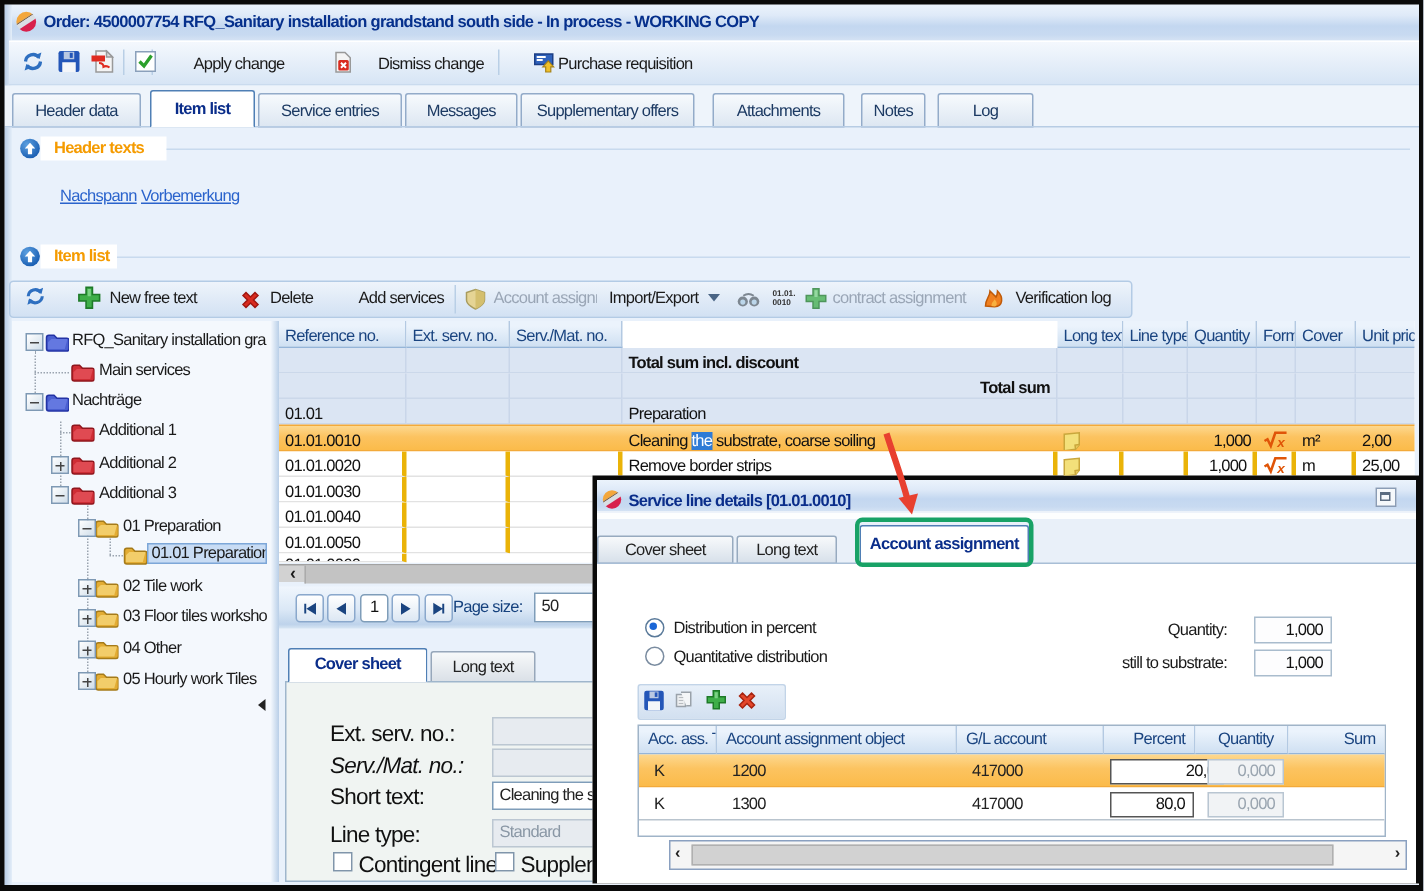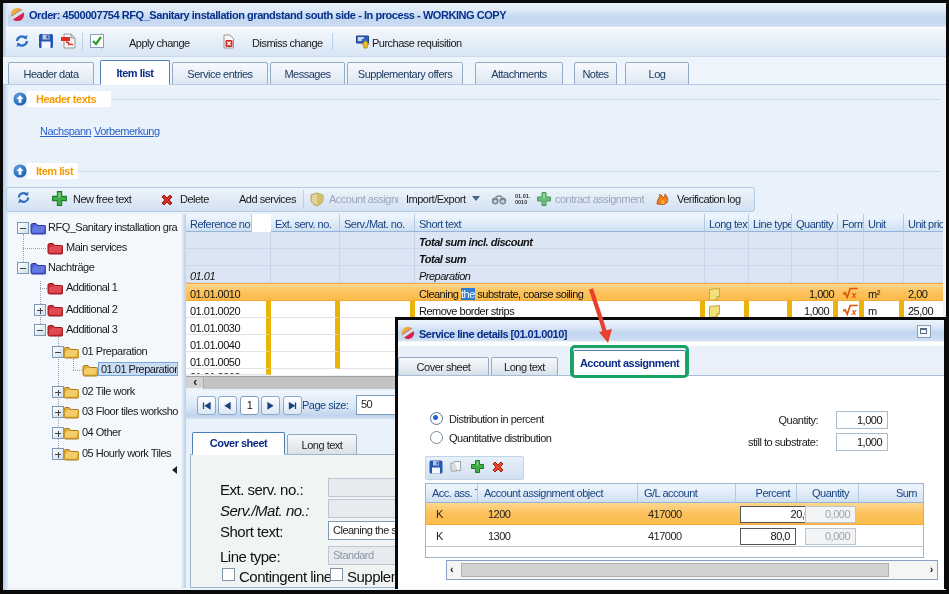--- a/index.html
+++ b/index.html
@@ -25,24 +25,24 @@
 #tree { left:8px; top:214px; width:173px; height:374px; background:#f4f8fd; }
 .texp { position:absolute; width:12px; height:12px; background:linear-gradient(135deg,#ffffff,#cfdde9); border:1px solid #7e99b4; z-index:2; }
 .texp i { position:absolute; background:#444; }
 .texp .h { left:2px; top:5px; width:6px; height:1px; }
 .texp .v { left:4.5px; top:2.5px; width:1px; height:6px; }
 #splitter { left:181px; top:214px; width:5px; height:374px; background:linear-gradient(90deg,#eef4fb,#b9cfe8); }
 #tbl { left:186px; top:214px; width:757px; height:161px; background:#fff; }
 .th { position:absolute; top:0; height:18px; background:linear-gradient(#ebf3fc 20%, #cfe0f2); border-right:1px solid #b3c9e2; border-bottom:1px solid #95b5d8; font-size:11px; color:#1a4480; padding:4px 0 0 4px; white-space:nowrap; overflow:hidden; }
 .row { position:absolute; left:0; width:757px; font-size:11px; color:#111; }
 .cell { position:absolute; top:0; height:100%; padding:4px 4px 0 4px; white-space:nowrap; overflow:hidden; }
-.rblue { background:#dbe5f3; height:17px;font-style:italic; }
+.rblue { background:#dbe5f3; height:17px; }
 .rblue .cell { border-right:1px solid #c9d6e9; border-bottom:1px solid #cbd8ea; }
 .rwhite { background:#fff; height:17px; }
-.rwhite .cell { border-right:5px solid #eab308; border-bottom:1px solid #e2e2e2; }
+.rwhite .cell { border-right:3px solid #eab308; border-bottom:1px solid #e2e2e2; }
 .rorange { background:linear-gradient(#fdd88f, #fcc360 45%, #fbbb4a); height:18px; border-top:1px solid #f3aa3a; border-bottom:1px solid #f3aa3a; }
 .c0{left:0;width:85px}.c1{left:85px;width:69px}.c2{left:154px;width:75px}.c3{left:229px;width:290px}.c4{left:519px;width:44px}.c5{left:563px;width:43px}.c6{left:606px;width:46px;text-align:right}.c7{left:652px;width:26px}.c8{left:678px;width:40px}.c9{left:718px;width:39px;text-align:right;border-right:none!important;padding-right:17px;}
 #hscroll { left:186px; top:376px; width:757px; height:12px; background:#d2d2d2; border-top:1px solid #a2a2a2; }
 #pager { left:186px; top:391px; width:757px; height:28px; background:linear-gradient(#f0f6fd 0%, #dbe8f6 55%, #bed3eb 90%, #d7e5f3 100%); }
 .pbtn { position:absolute; top:396px; width:19px; height:19px; background:linear-gradient(#ffffff,#dce7f3); border:1px solid #8aa8cc; border-radius:3px; }
 .ftab { position:absolute; height:22px; line-height:21px; text-align:center; font-size:11px; color:#222; white-space:nowrap;
   background:linear-gradient(#f7f9fa,#d9dfe6); border:1px solid #97a7ba; border-radius:2px 2px 0 0; }
 .ftab.active { background:#fff; font-weight:bold; color:#0a2d8a; border:1px solid #4f7fb5; border-bottom:1px solid #fff; z-index:2; }
 #bpanel { left:190px; top:454px; width:520px; height:134px; background:#f0f4f2; border:1px solid #9fb6cc; }
 .flabel { position:absolute; font-size:15px; color:#111; white-space:nowrap; }
@@ -212,43 +212,42 @@
     </div>
     <svg class="abs" style="left:63px; top:448px;" width="16" height="13">
       <path d="M1,3.2 q0,-1.7 1.6,-1.7 h3.4 l2,2 h6.4 q1.6,0 1.6,1.7 v5.1 q0,1.7 -1.6,1.7 h-11.8 q-1.6,0 -1.6,-1.7 z" fill="#e3ac33" stroke="#a57b1a"></path>
       <path d="M2,6.2 l2.2,-2.2 h10.8 l-1.8,6.6 h-11.2 z" fill="#f2cd6a"></path>
     </svg>
     <div class="abs t12" style="left:82px; top:447px; width:97px; overflow:hidden;">05 Hourly work Tiles</div>
 <div class="abs" style="left:172px; top:466px; width:0; height:0; border-top:4px solid transparent; border-bottom:4px solid transparent; border-right:5px solid #222;"></div>
 </div>
 
 <div class="abs" id="tbl">
-  <div class="th" style="left:0; width:66px;">Reference no.</div>
+  <div class="th" style="left:0; width:85px;">Reference no.</div>
   <div class="th" style="left:85px; width:69px;">Ext. serv. no.</div>
   <div class="th" style="left:154px; width:75px;">Serv./Mat. no.</div>
-  <div class="th" style="left:229px; width:290px;">Short text</div>
   <div class="th" style="left:519px; width:44px;">Long text</div>
   <div class="th" style="left:563px; width:43px;">Line type</div>
   <div class="th" style="left:606px; width:46px; text-align:right; padding-right:4px;">Quantity</div>
   <div class="th" style="left:652px; width:26px;">Form</div>
-  <div class="th" style="left:678px; width:40px;">Unit</div>
+  <div class="th" style="left:678px; width:40px;">Cover</div>
   <div class="th" style="left:718px; width:39px; text-align:right; padding-right:4px; border-right:none;">Unit price</div>
   <div class="row rblue" style="top:18px;">
       <div class="cell c0"></div>
       <div class="cell c1"></div>
       <div class="cell c2"></div>
       <div class="cell c3" style="font-weight:bold;">Total sum incl. discount</div>
       <div class="cell c4"></div>
       <div class="cell c5"></div>
       <div class="cell c6"></div>
       <div class="cell c7"></div>
       <div class="cell c8"></div>
       <div class="cell c9"></div>
     </div>
-  <div class="row rblue" style="top:35px;">
+  <div class="row rblue" style="top:35px;text-align:right;">
       <div class="cell c0"></div>
       <div class="cell c1"></div>
       <div class="cell c2"></div>
       <div class="cell c3" style="font-weight:bold;">Total sum</div>
       <div class="cell c4"></div>
       <div class="cell c5"></div>
       <div class="cell c6"></div>
       <div class="cell c7"></div>
       <div class="cell c8"></div>
       <div class="cell c9"></div>

